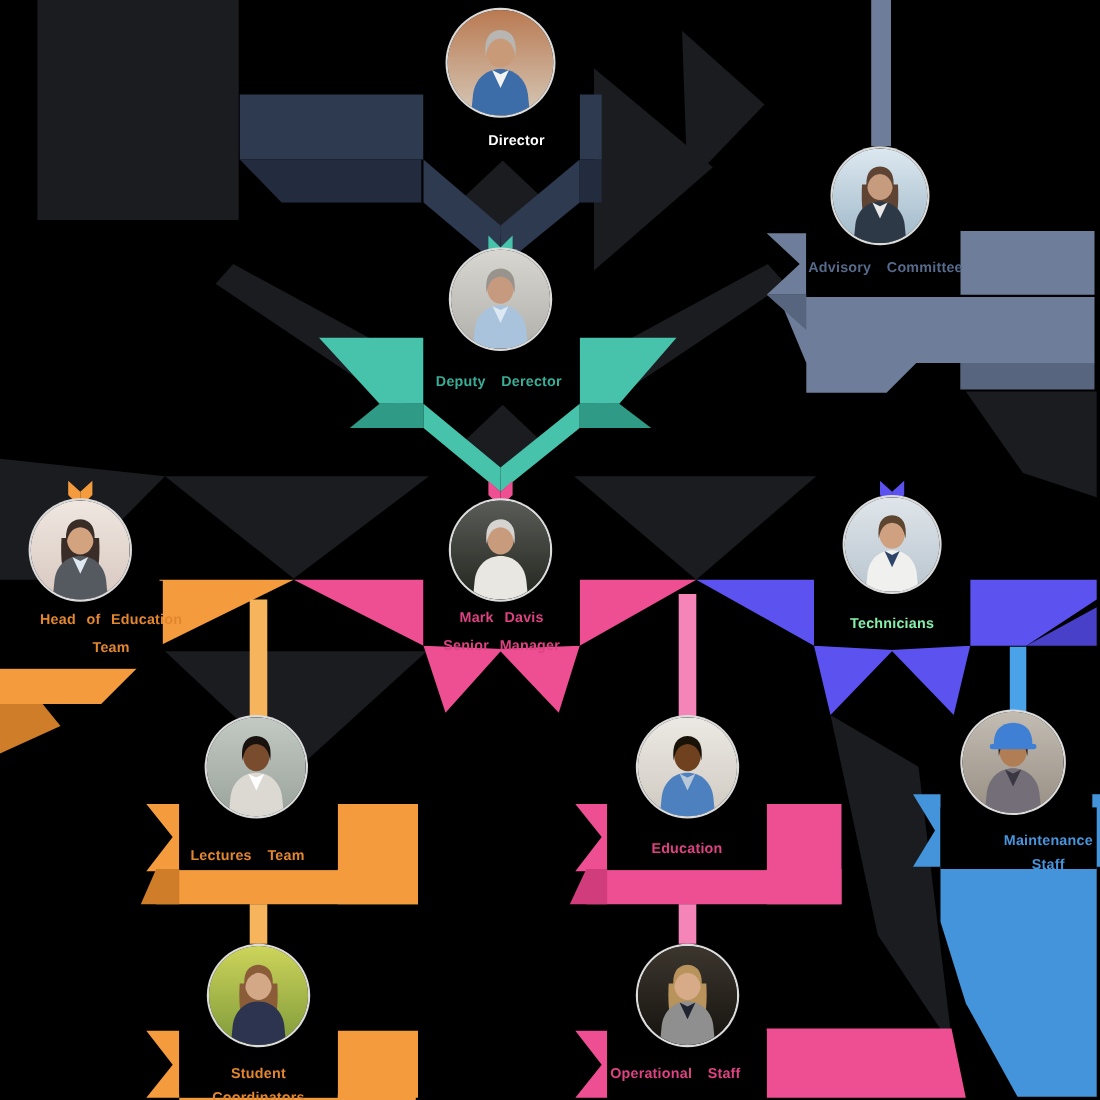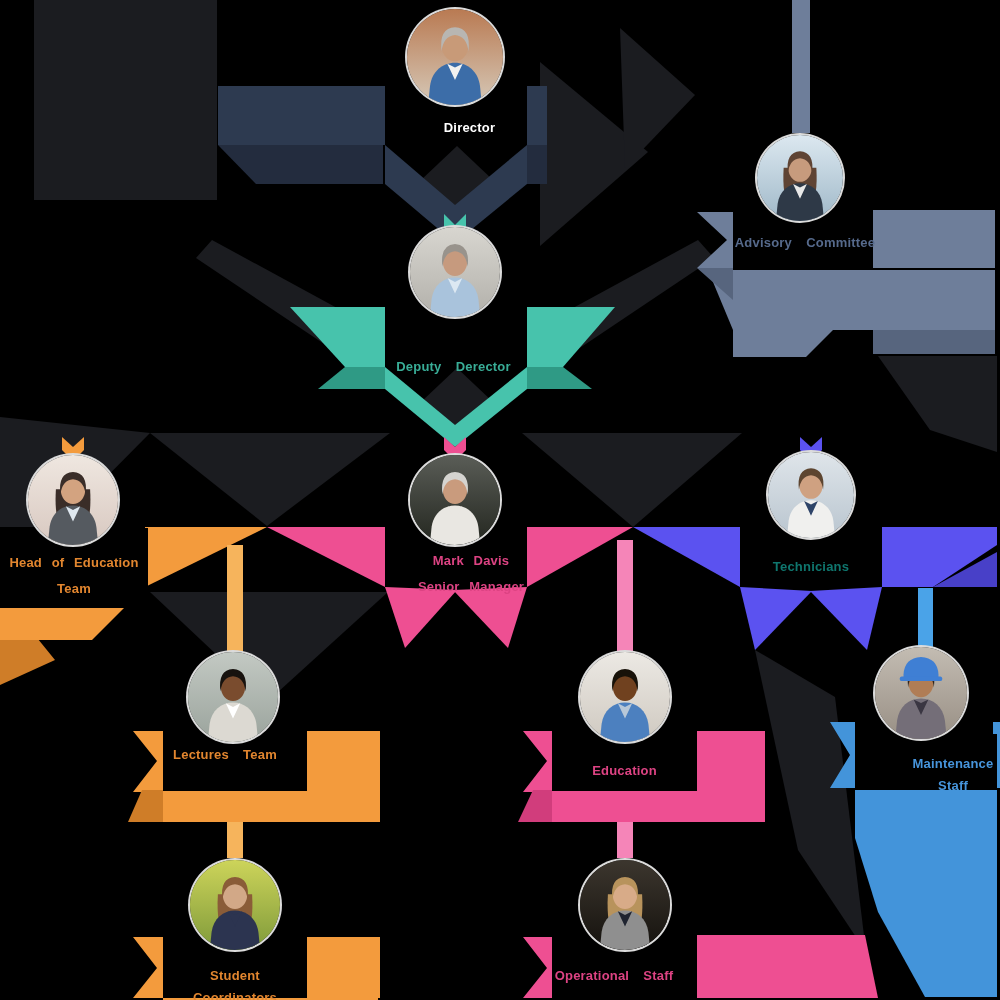--- a/index.html
+++ b/index.html
@@ -23,25 +23,25 @@
   #av-markdavis{left:408px;top:453px;width:94px;height:94px;}
   #av-technicians{left:766px;top:450px;width:90px;height:90px;}
   #av-lectures{left:186px;top:650px;width:94px;height:94px;}
   #av-accounting{left:578px;top:650px;width:94px;height:94px;}
   #av-maintenance{left:873px;top:645px;width:96px;height:96px;}
   #av-student{left:188px;top:858px;width:94px;height:94px;}
   #av-operational{left:578px;top:858px;width:94px;height:94px;}
   
   #lb-director{left:385px;top:117px;width:169px;}
   #lb-advisory{left:733px;top:232px;width:144px;}
-  #lb-deputy{left:385px;top:356px;width:137px;}
-  #lb-head{left:0px;top:550px;width:148px;}
-  #lb-markdavis{left:400px;top:548px;width:142px;}
+  #lb-deputy{left:385px;top:336px;width:137px;}
+  #lb-head{left:0px;top:550px;width:148px;padding-left:27px;}
+  #lb-markdavis{left:385px;top:548px;width:142px;}
   #lb-technicians{left:740px;top:556px;width:142px;}
-  #lb-lectures{left:163px;top:744px;width:124px;}
+  #lb-lectures{left:163px;top:767px;width:124px;}
   #lb-accounting{left:552px;top:760px;width:145px;}
   #lb-maintenance{left:855px;top:753px;width:132px;padding-left:32px;}
   #lb-student{left:163px;top:965px;width:144px;}
   #lb-operational{left:552px;top:965px;width:124px;}
 </style>
 </head>
 <body>
 
 <div id="stage">
 
@@ -291,21 +291,21 @@
             </linearGradient>
           </defs>
           <rect x="0" y="0" width="100" height="100" fill="url(#grad_technicians)"></rect>
           <path d="M50,56 C37,56 26,65 24,80 L22,100 L78,100 L76,80 C74,65 63,56 50,56 Z" fill="#f0f0ee"></path>
           <path d="M42,57 L50,74 L58,57 L50,61 Z" fill="#2e4468"></path>
           <ellipse cx="50" cy="39" rx="13.5" ry="15.5" fill="#cfa181"></ellipse>
           <path d="M36,44 Q33,20 50,19 Q67,20 64,44 Q62,28 50,27 Q38,28 36,44 Z" fill="#5d4530"></path>
         </svg>
       </div>
   <div class="node-label one-line" id="lb-technicians">
-    <span style="color: #0f766e;">Technicians</span>
+    <span style="color: #86efac;">Technicians</span>
   </div>
 </div>
 
 <div class="node">
   <div class="avatar" id="av-lectures">
         <svg viewBox="0 0 100 100">
           <defs>
             <linearGradient id="grad_lectures" x1="0" y1="0" x2="0" y2="1">
               <stop offset="0" stop-color="#c3c9c3"></stop>
               <stop offset="1" stop-color="#9aa39c"></stop>

